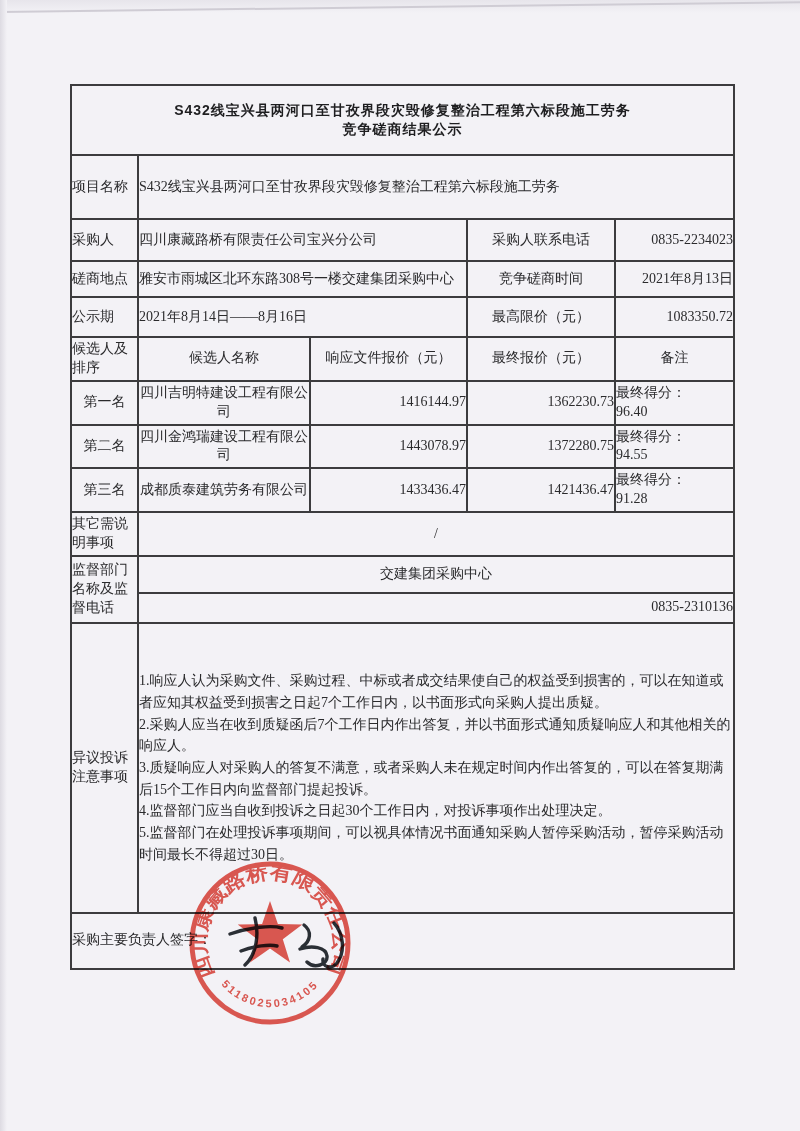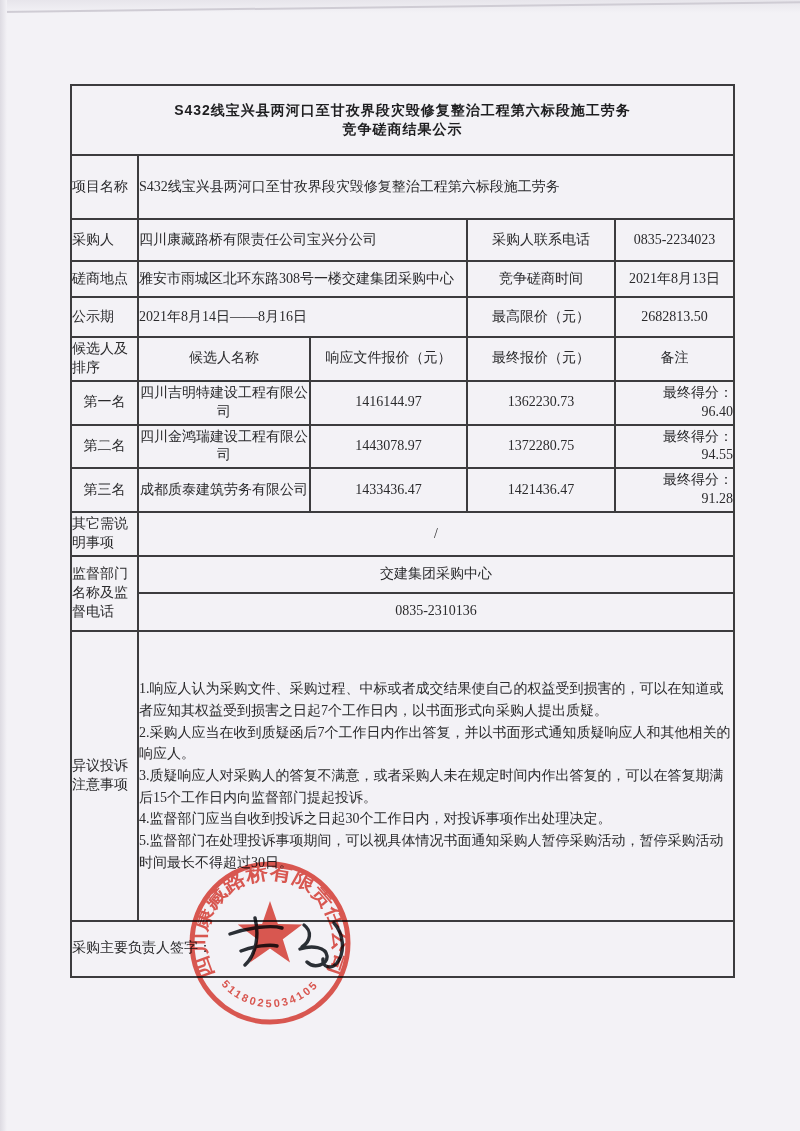--- a/index.html
+++ b/index.html
@@ -28,23 +28,23 @@
     overflow:hidden;
   }
   .title-cell{
     text-align:center;font-weight:bold;font-size:20px;line-height:1.55;
     letter-spacing:1px;color:#1e1e20;
     font-family:"Liberation Sans","DejaVu Sans",sans-serif;
   }
   .lbl{text-align:left;padding-left:4px;}
   .ctr{text-align:center;}
   .val-left{text-align:left;padding-left:5px;}
-  .num{text-align:center;font-family:"Liberation Serif","DejaVu Serif",serif;margin-left:41px;}
+  .num{text-align:right;font-family:"Liberation Serif","DejaVu Serif",serif;margin-left:41px;}
   .hdr{text-align:center;}
-  .remark{text-align:right;line-height:1.4;}
+  .remark{text-align:left;line-height:1.4;}
   .notes-cell{vertical-align:middle;padding:6px 8px 6px 6px;margin-left:8px;}
   .notes-cell .note-line{font-size:14px;line-height:1.55;text-align:left;}
   .sign-cell{text-align:left;padding-left:6px;font-size:14px;}
 
   .seal{
     position:absolute;left:186px;top:859px;width:168px;height:168px;
     mix-blend-mode:multiply;opacity:.88;pointer-events:none;
   }
   .signature{
     position:absolute;left:216px;top:901px;width:150px;height:78px;
@@ -86,21 +86,21 @@
     <tr style="height:36px">
       <td class="lbl">磋商地点</td>
       <td colspan="2" class="val-left">雅安市雨城区北环东路308号一楼交建集团采购中心</td>
       <td class="hdr">竞争磋商时间</td>
       <td class="num">2021年8月13日</td>
     </tr>
     <tr style="height:40px">
       <td class="lbl">公示期</td>
       <td colspan="2" class="val-left">2021年8月14日——8月16日</td>
       <td class="hdr">最高限价（元）</td>
-      <td class="num">2682813.50</td>
+      <td class="num">1083350.72</td>
     </tr>
     <tr style="height:42px">
       <td class="lbl">候选人及排序</td>
       <td class="hdr">候选人名称</td>
       <td class="hdr">响应文件报价（元）</td>
       <td class="hdr">最终报价（元）</td>
       <td class="hdr">备注</td>
     </tr>
     <tr style="height:43px">
       <td class="ctr">第一名</td>
@@ -133,21 +133,21 @@
       </td>
     </tr>
     <tr style="height:43px">
       <td class="lbl">其它需说明事项</td>
       <td colspan="4" class="ctr">/</td>
     </tr>
     <tr style="height:37px">
       <td rowspan="2" class="lbl">监督部门名称及监督电话</td>
       <td colspan="4" class="ctr">交建集团采购中心</td>
     </tr>
-    <tr style="height:38px">
+    <tr style="height:30px">
       <td colspan="4" class="ctr num">0835-2310136</td>
     </tr>
     <tr style="height:290px">
       <td class="lbl">异议投诉注意事项</td>
       <td colspan="4" class="notes-cell">
         <div class="note-line">1.响应人认为采购文件、采购过程、中标或者成交结果使自己的权益受到损害的，可以在知道或者应知其权益受到损害之日起7个工作日内，以书面形式向采购人提出质疑。</div>
         <div class="note-line">2.采购人应当在收到质疑函后7个工作日内作出答复，并以书面形式通知质疑响应人和其他相关的响应人。</div>
         <div class="note-line">3.质疑响应人对采购人的答复不满意，或者采购人未在规定时间内作出答复的，可以在答复期满后15个工作日内向监督部门提起投诉。</div>
         <div class="note-line">4.监督部门应当自收到投诉之日起30个工作日内，对投诉事项作出处理决定。</div>
         <div class="note-line">5.监督部门在处理投诉事项期间，可以视具体情况书面通知采购人暂停采购活动，暂停采购活动时间最长不得超过30日。</div>

